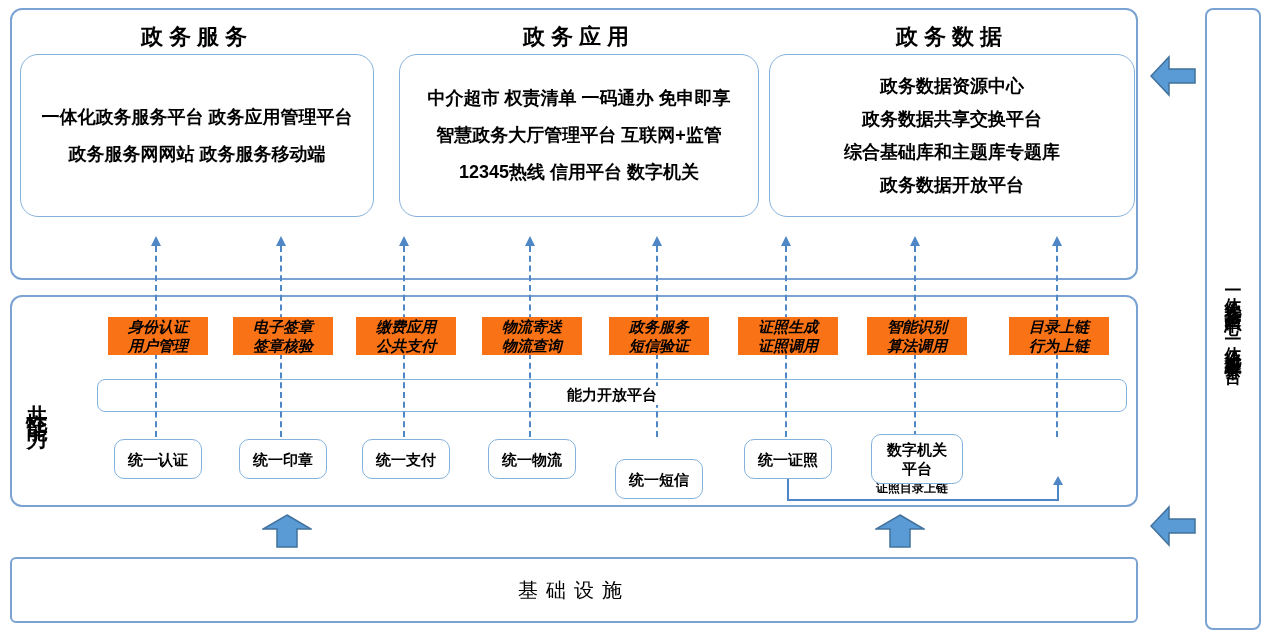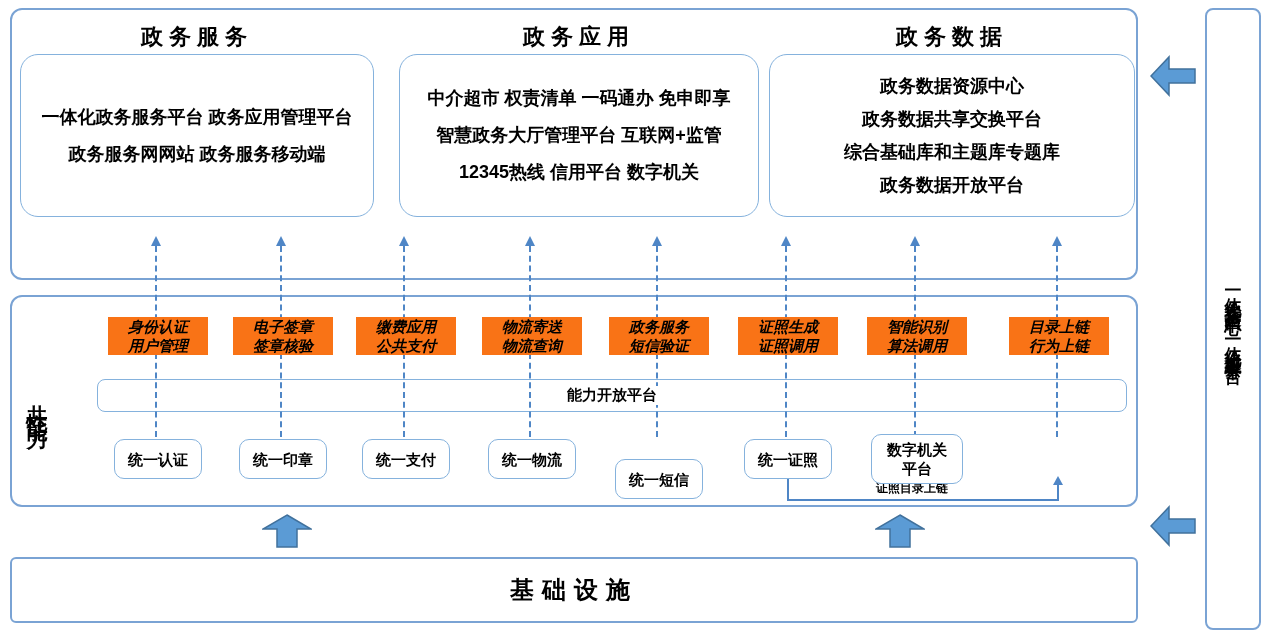--- a/index.html
+++ b/index.html
@@ -46,21 +46,21 @@
   .conn-h{left:776px;top:202px;width:271px;height:0;border-top:2px solid #4f86c6;}
   .conn-v2{left:1045px;top:186px;height:17px;width:0;border-left:2px solid #4f86c6;}
   .conn-arrowhead{left:1041px;top:179px;width:0;height:0;
     border-left:5px solid transparent;border-right:5px solid transparent;border-bottom:9px solid #4f86c6;}
   .conn-label{left:845px;top:183px;width:110px;text-align:center;font-size:12px;font-weight:700;background:#fff;z-index:2;}
 
   
   .block-arrow{position:absolute;z-index:3;}
 
   
-  .bottom-title{font-size:24px;font-weight:700;letter-spacing:8px;}
+  .bottom-title{font-size:20px;font-weight:400;letter-spacing:8px;}
   .right-panel-text{writing-mode:vertical-rl;text-orientation:upright;font-size:17px;font-weight:700;letter-spacing:3px;}
 </style>
 </head>
 <body>
 
 <div class="canvas">
 
   <div class="outer-box top-box">
     <div class="sec-title" style="left:8px;width:354px;">政务服务</div>
     <div class="sec-title" style="left:387px;width:360px;">政务应用</div>

